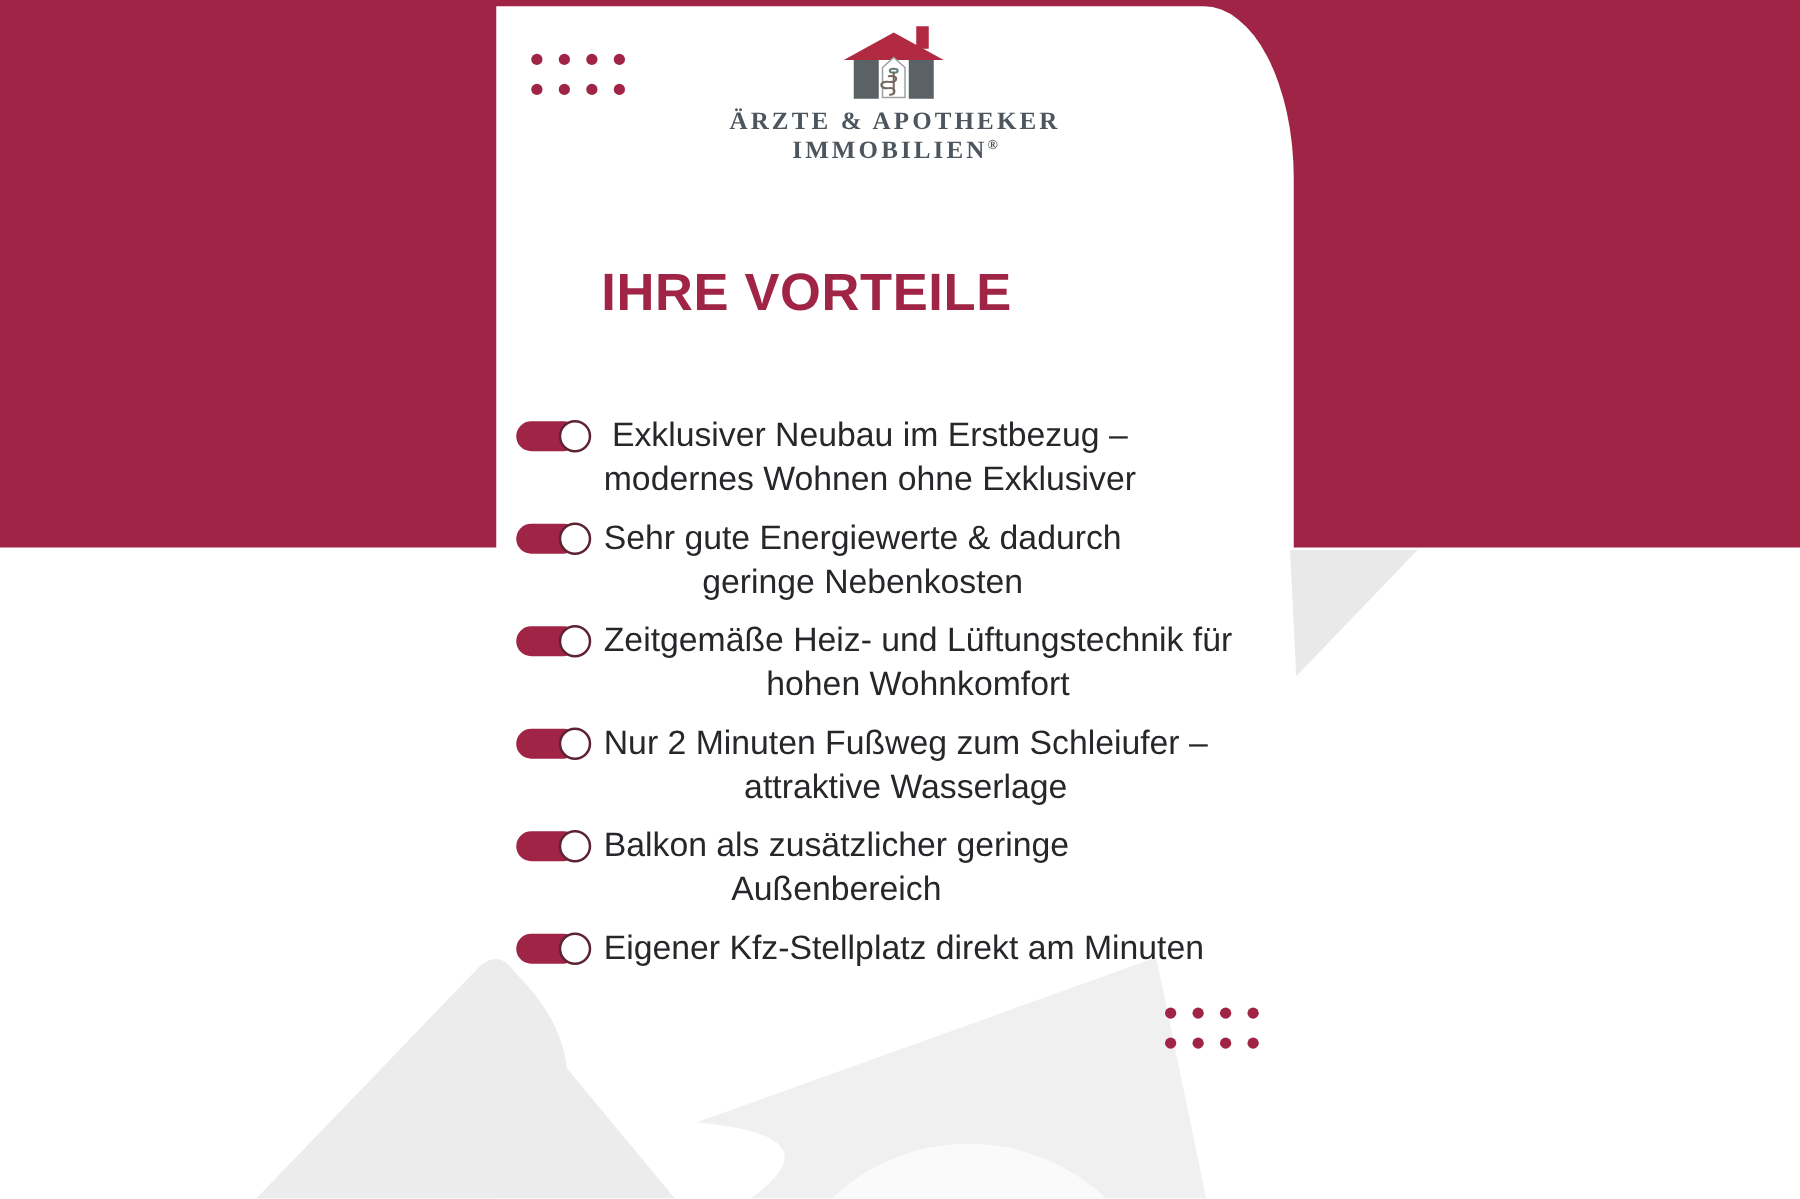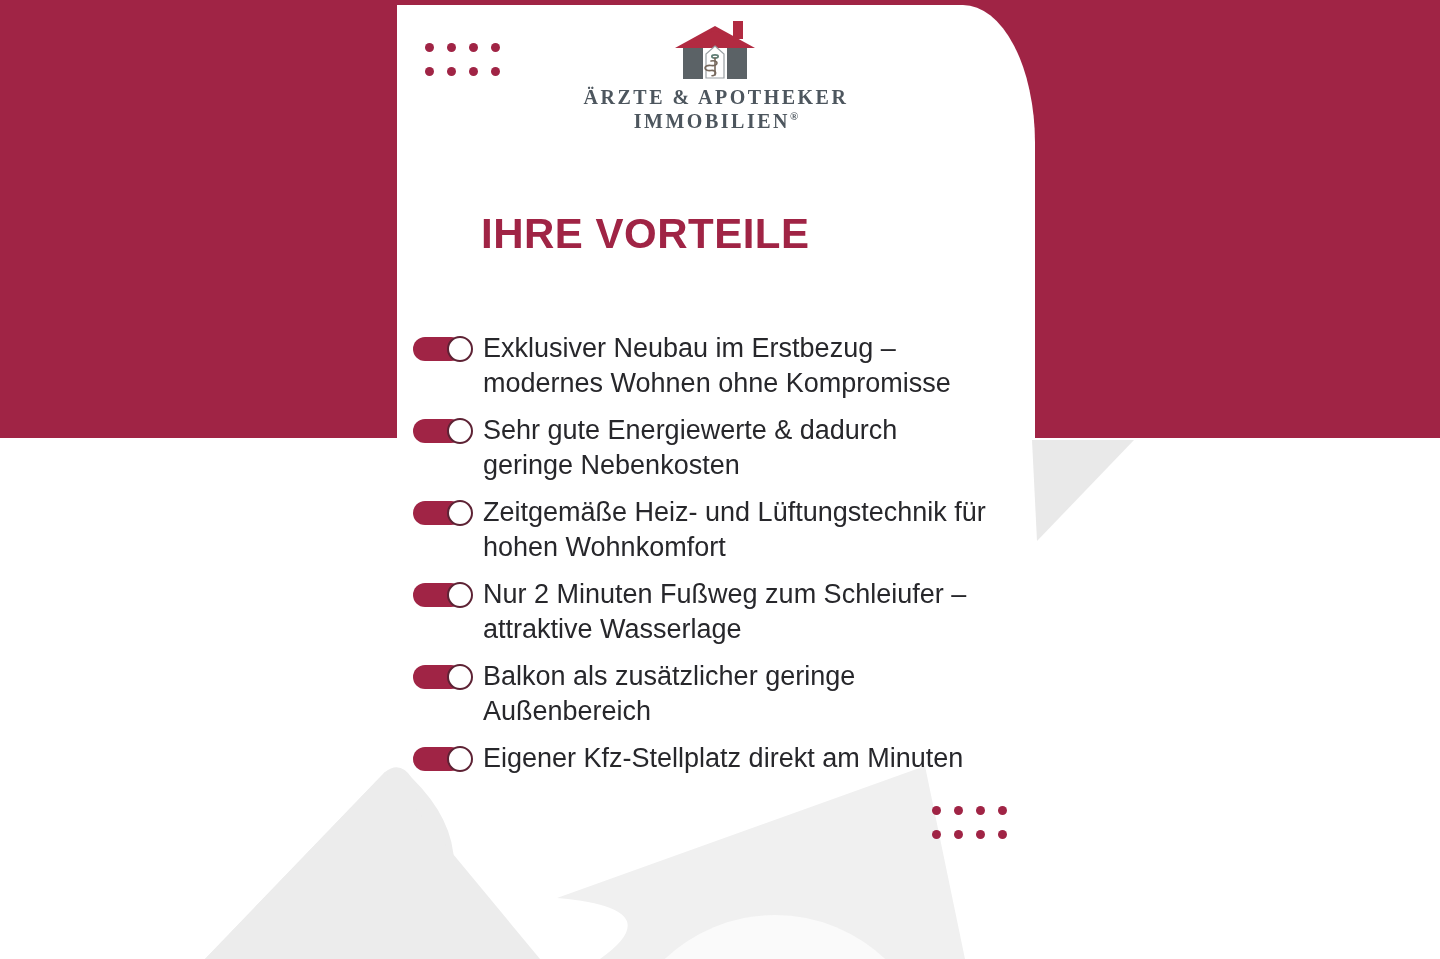--- a/index.html
+++ b/index.html
@@ -103,20 +103,21 @@
   
   .benefits-list {
     position: absolute;
     left: 16px; top: 331px;
     width: 615px;
   }
   .benefit-row {
     display: flex;
     align-items: flex-start;
     margin-bottom: 12px;
+    text-align: center;
   }
   .toggle {
     position: relative;
     flex: 0 0 60px;
     width: 60px; height: 26px;
     margin-top: 5px;
     margin-right: 10px;
   }
   .toggle-pill {
     position: absolute;
@@ -204,21 +205,21 @@
     <div class="page-title">IHRE VORTEILE</div>
 
     <div class="benefits-list">
   <div class="benefit-row">
     <div class="toggle">
       <span class="toggle-pill"></span>
       <span class="toggle-knob"></span>
     </div>
     <div class="benefit-text">
             <div class="benefit-line">Exklusiver Neubau im Erstbezug –</div>
-            <div class="benefit-line">modernes Wohnen ohne Kompromisse</div>
+            <div class="benefit-line">modernes Wohnen ohne Exklusiver</div>
           </div>
   </div>
 
   <div class="benefit-row">
     <div class="toggle">
       <span class="toggle-pill"></span>
       <span class="toggle-knob"></span>
     </div>
     <div class="benefit-text">
             <div class="benefit-line">Sehr gute Energiewerte &amp; dadurch</div>

